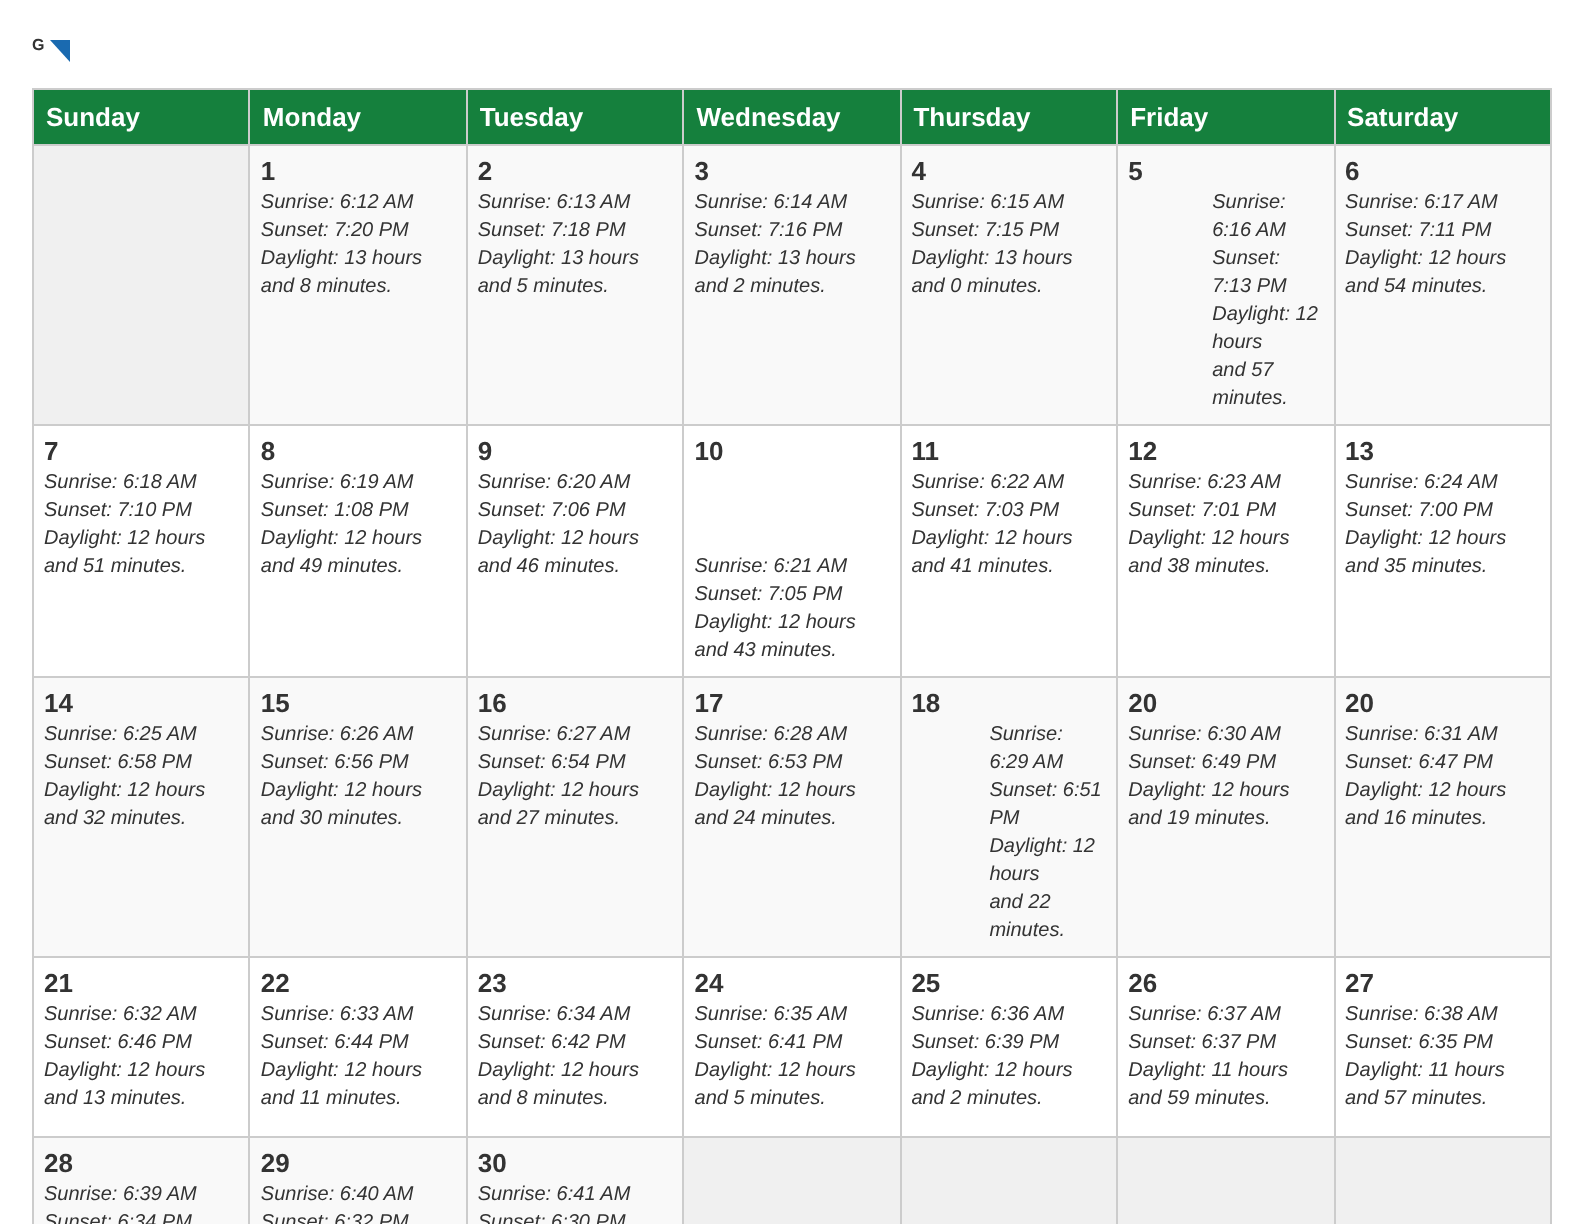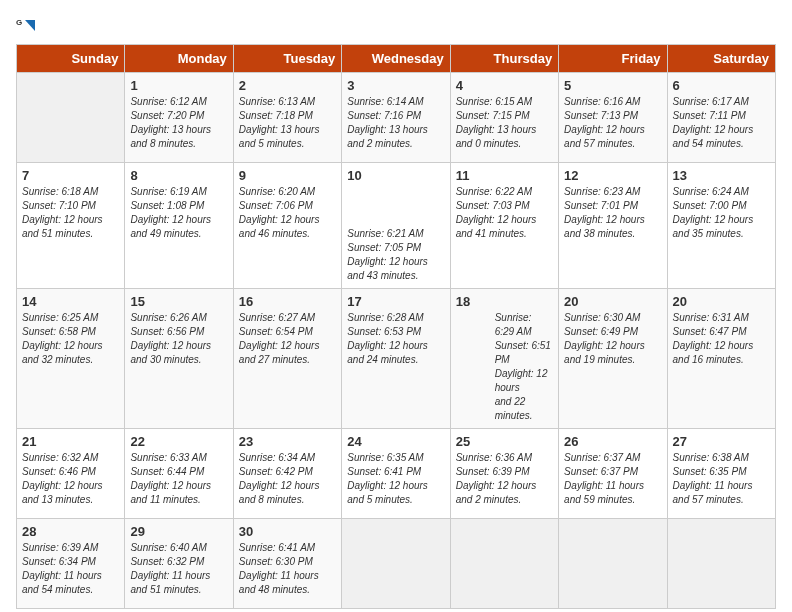--- a/index.html
+++ b/index.html
@@ -49,23 +49,23 @@
     .location-title {
       font-size: 15px;
       color: #444;
     }
     table {
       width: 100%;
       border-collapse: collapse;
       table-layout: fixed;
     }
     thead tr th {
-      background-color: #c2410c;
+      background-color: #15803d;
       color: #fff;
-      text-align: right;
+      text-align: left;
       padding: 6px 6px;
       font-size: 13px;
       font-weight: bold;
       border: 1px solid #ccc;
     }
     tbody tr td {
       vertical-align: top;
       border: 1px solid #ccc;
       padding: 5px 5px;
       font-size: 11px;
@@ -153,21 +153,21 @@
         </td>
         <td>
           <span class="date-num">4</span>
           <div class="cell-info" style="white-space: pre-line;">Sunrise: 6:15 AM
 Sunset: 7:15 PM
 Daylight: 13 hours
 and 0 minutes.</div>
         </td>
         <td>
           <span class="date-num">5</span>
-          <div class="cell-info" style="white-space: pre-line;">Sunrise: 6:16 AM
+          <div class="cell-info" style="white-space: pre-line; margin-left: 42px;">Sunrise: 6:16 AM
 Sunset: 7:13 PM
 Daylight: 12 hours
 and 57 minutes.</div>
         </td>
         <td>
           <span class="date-num">6</span>
           <div class="cell-info" style="white-space: pre-line;">Sunrise: 6:17 AM
 Sunset: 7:11 PM
 Daylight: 12 hours
 and 54 minutes.</div>

